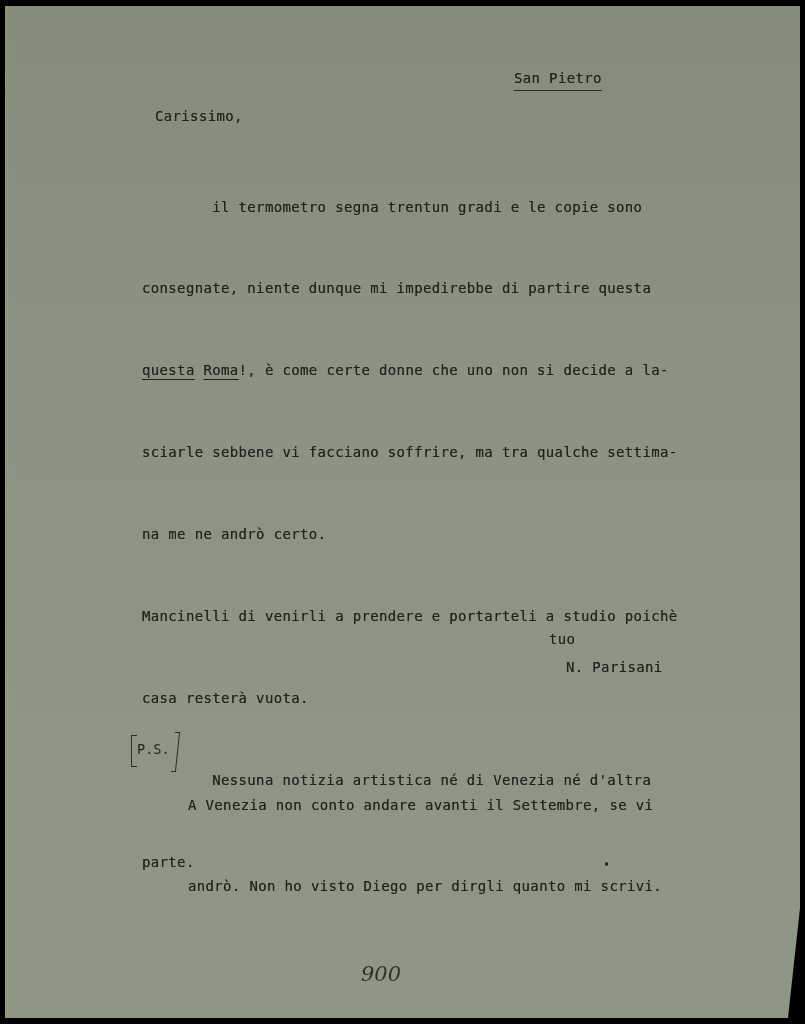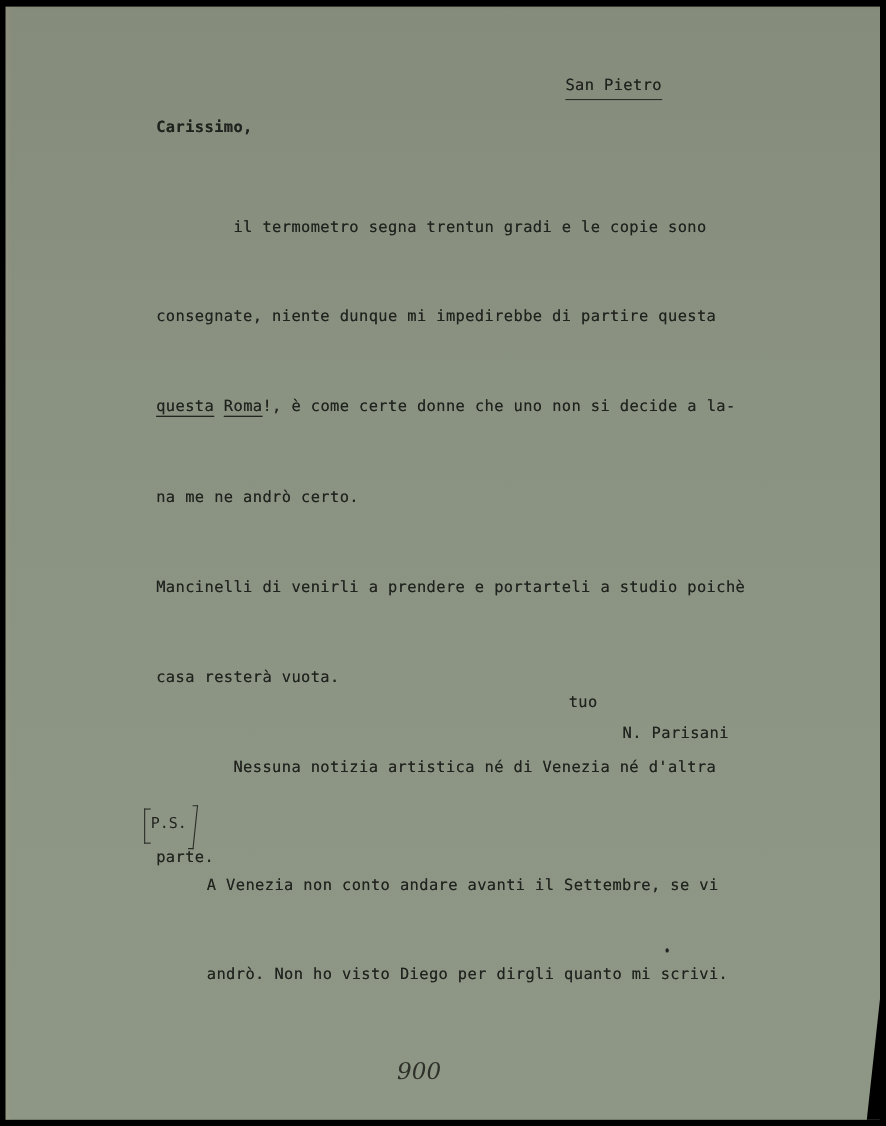--- a/index.html
+++ b/index.html
@@ -43,24 +43,24 @@
       line-height: 27.3px;
       text-shadow: 0 0 0.4px rgba(20,20,15,0.6);
     }
     .place {
       left: 509px;
       top: 60px;
       line-height: 24px;
       border-bottom: 1.3px solid #2a2d27;
       padding-bottom: 0;
     }
-    .greeting { left: 137px; top: 97px; font-weight: bold; }
+    .greeting { left: 150px; top: 97px; }
     .body { left: 137px; top: 133px; }
     .u { text-decoration: underline; text-decoration-thickness: 1.2px; text-underline-offset: 4px; }
-    .closing-tuo { left: 512px; top: 620px; }
+    .closing-tuo { left: 544px; top: 620px; }
     .signature { left: 561px; top: 648px; }
     .ps-label {
       position: absolute;
       left: 126px;
       top: 729px;
       font-family: "DejaVu Sans Mono", "Liberation Mono", monospace;
       font-size: 13.6px;
       color: #1f221d;
       padding: 2px 6px 2px 6px;
       line-height: 24px;
@@ -112,20 +112,21 @@
 <div class="sheet">
 
   <div class="tw place">San Pietro</div>
 
   <div class="tw greeting">Carissimo,</div>
 
   <div class="tw body">
     <div>        il termometro segna trentun gradi e le copie sono</div>
     <div>consegnate, niente dunque mi impedirebbe di partire questa</div>
     <div><span class="u">questa</span><span> </span><span class="u">Roma</span><span>!, è come certe donne che uno non si decide a la-</span></div>
+    <div>sciarle sebbene vi facciano soffrire, ma tra qualche settima-</div>
     <div>na me ne andrò certo.</div>
     <div>Mancinelli di venirli a prendere e portarteli a studio poichè</div>
     <div>casa resterà vuota.</div>
     <div>        Nessuna notizia artistica né di Venezia né d'altra</div>
     <div>parte.</div>
     
     
     
     
     

